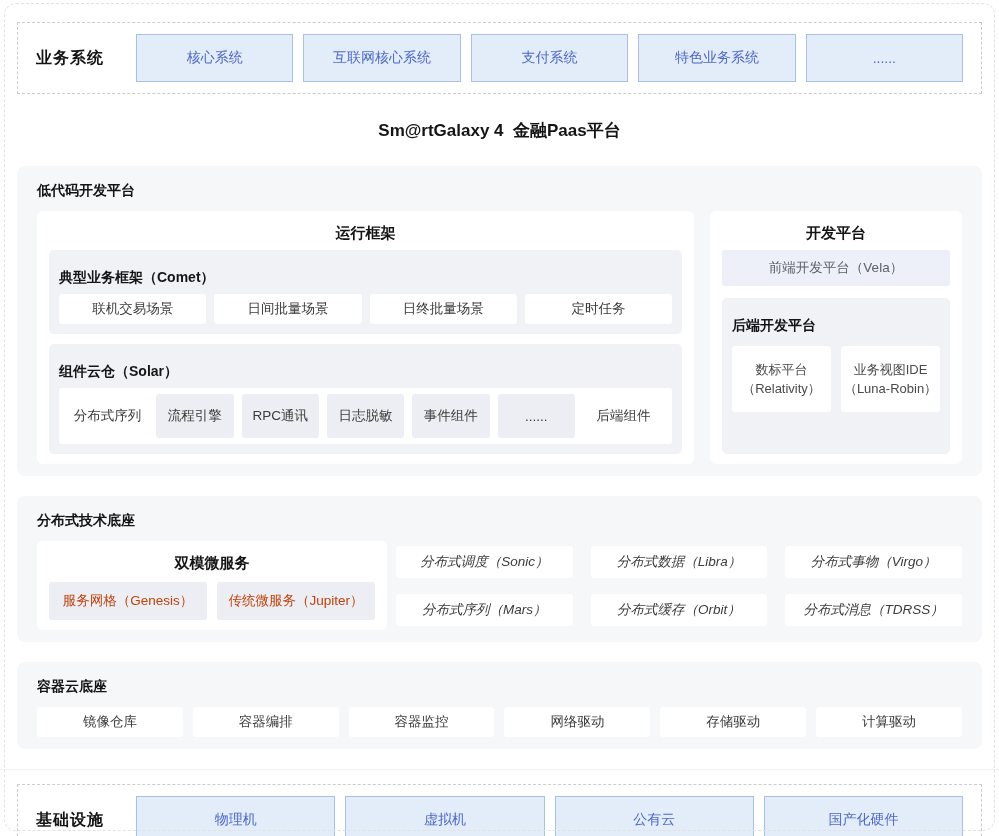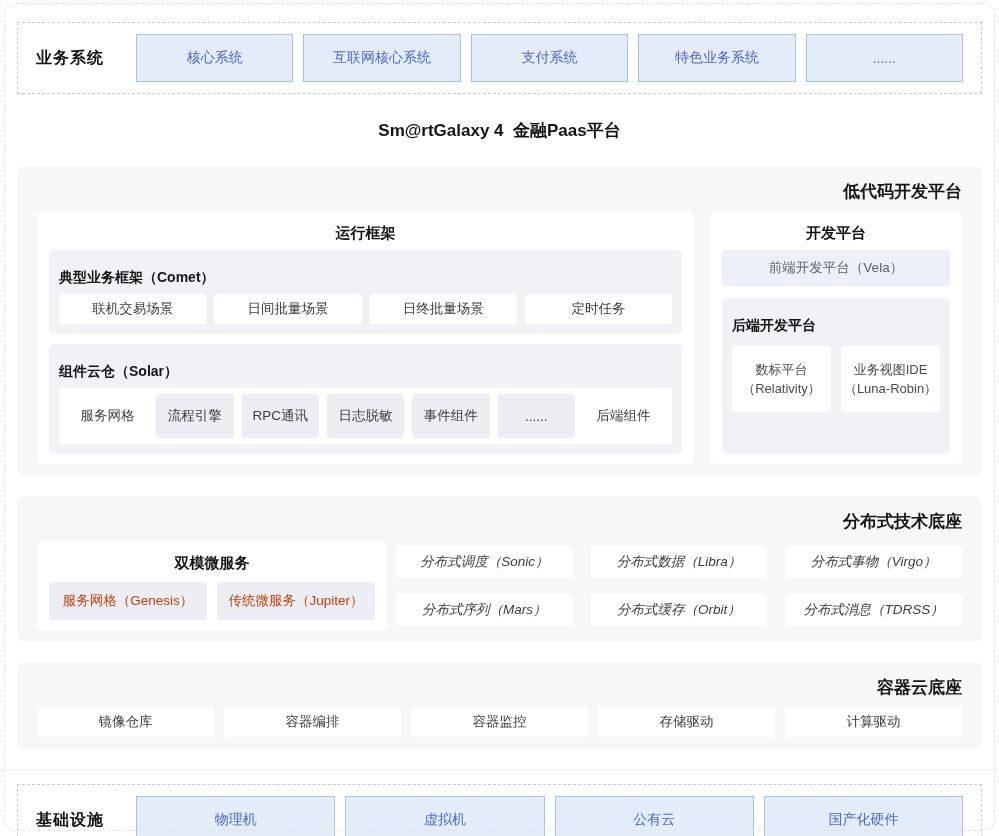--- a/index.html
+++ b/index.html
@@ -42,22 +42,22 @@
     white-space: pre; line-height: 22px;
   }
   
   .panel {
     margin: 24px 17px 0;
     background: #f6f7f9; border-radius: 8px;
     padding: 10px 20px 12px;
   }
   .panel + .panel { margin-top: 20px; }
   .panel-title {
-    text-align: right; font-weight: bold; font-size: 17px;
-    color: #141414; margin: 6px 0 10px; line-height: 19px;
+    text-align: left; font-weight: bold; font-size: 14px;
+    color: #141414; margin: 6px 0 10px; line-height: 19px; font-family: Liberation Mono, monospace;
   }
   .white-card { background: #ffffff; border-radius: 6px; }
   .card-title {
     text-align: center; font-weight: bold; font-size: 15px;
     color: #141414; margin: 6px 0 8px; line-height: 19px;
   }
   .sub-panel { background: #f1f2f6; border-radius: 5px; padding: 6px 10px 10px; }
   .sub-title {
     text-align: left; font-weight: bold; font-size: 14px;
     color: #141414; margin: 12px 0 8px; line-height: 18px;
@@ -152,21 +152,21 @@
           <div class="white-item">联机交易场景</div>
           <div class="white-item">日间批量场景</div>
           <div class="white-item">日终批量场景</div>
           <div class="white-item">定时任务</div>
         </div>
       </div>
 
       <div class="sub-panel solar-wrap">
         <div class="sub-title">组件云仓（Solar）</div>
         <div class="solar-strip">
-          <div class="solar-plain">服务网格</div>
+          <div class="solar-plain">分布式序列</div>
           <div class="chip">流程引擎</div>
           <div class="chip">RPC通讯</div>
           <div class="chip">日志脱敏</div>
           <div class="chip">事件组件</div>
           <div class="chip">......</div>
           <div class="solar-plain">后端组件</div>
         </div>
       </div>
     </div>
 
@@ -211,20 +211,21 @@
     </div>
   </div>
 </div>
 
 <div class="panel">
   <div class="panel-title">容器云底座</div>
   <div class="cc-row">
     <div class="white-item">镜像仓库</div>
     <div class="white-item">容器编排</div>
     <div class="white-item">容器监控</div>
+    <div class="white-item">网络驱动</div>
     <div class="white-item">存储驱动</div>
     <div class="white-item">计算驱动</div>
   </div>
 </div>
 
 <div class="faint-divider"></div>
 
 <div class="strip infra-strip">
   <div class="strip-label">基础设施</div>
   <div class="strip-boxes">

